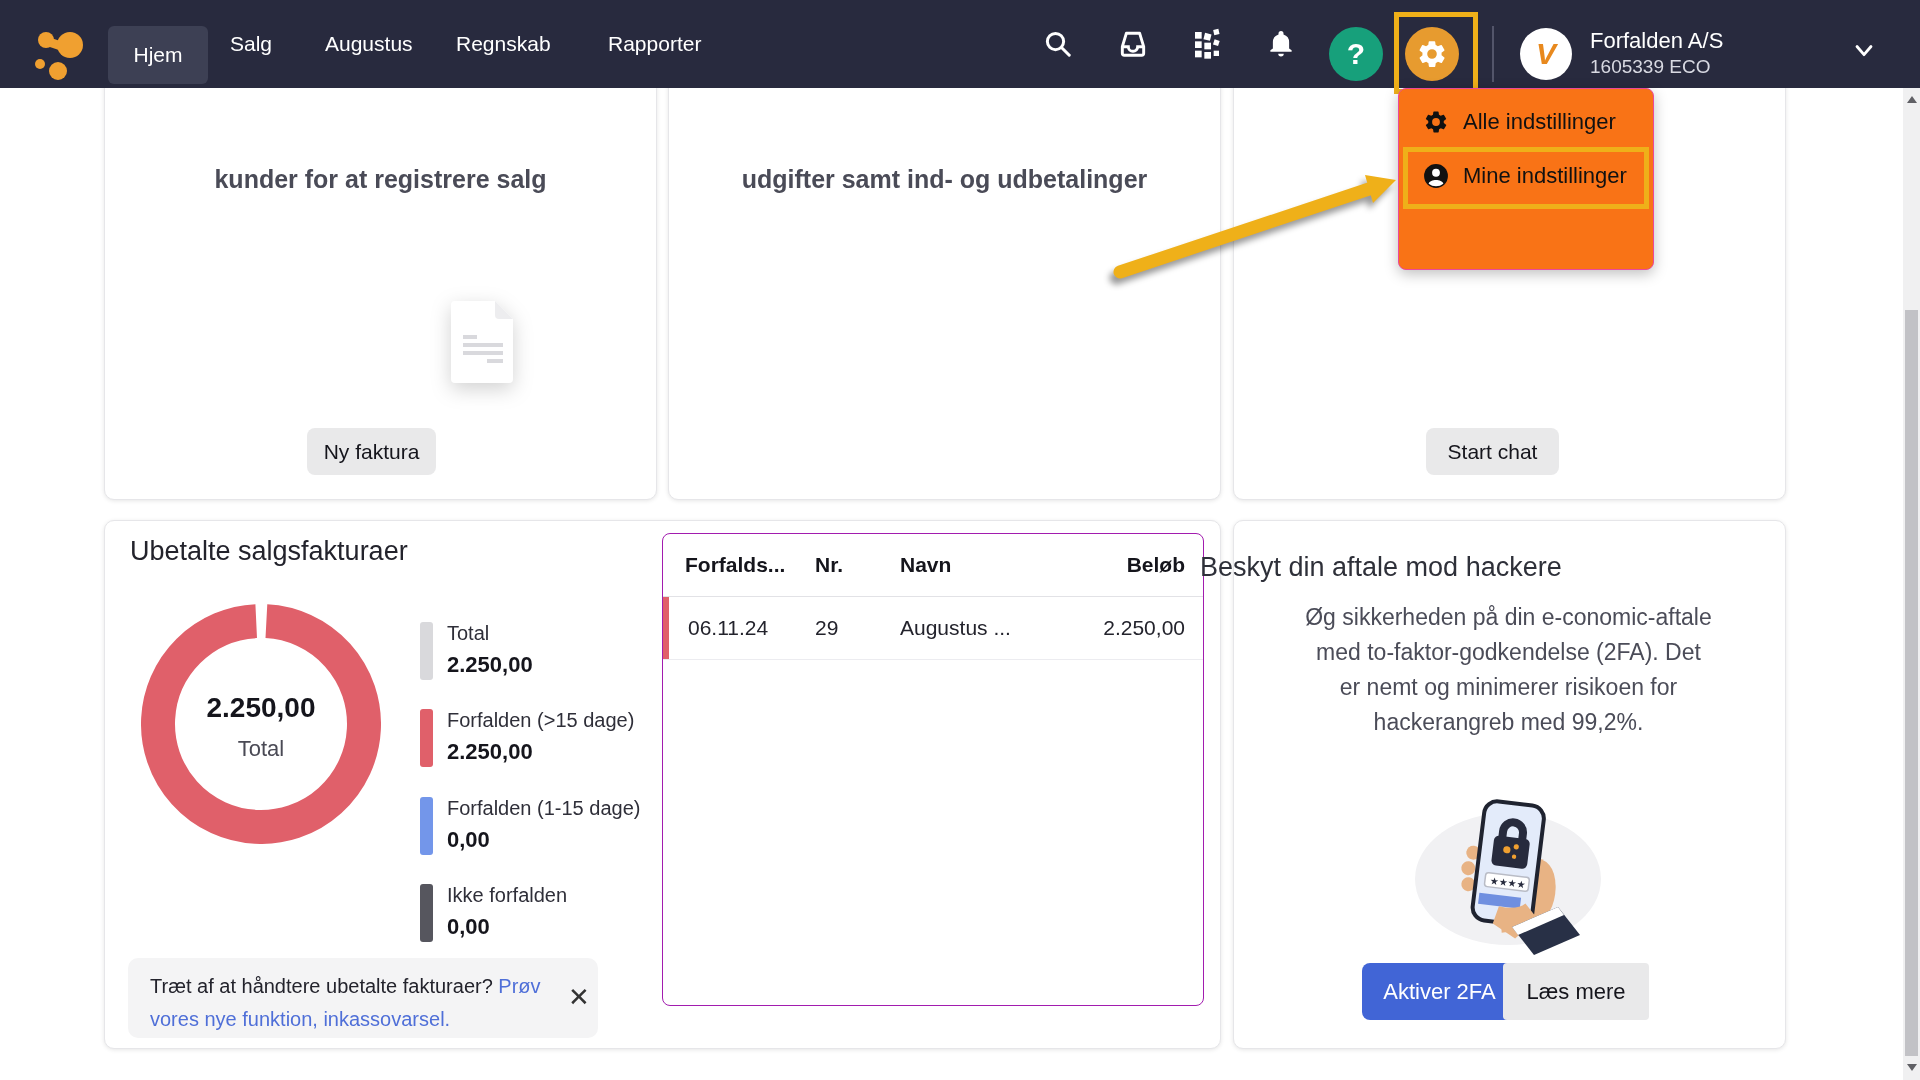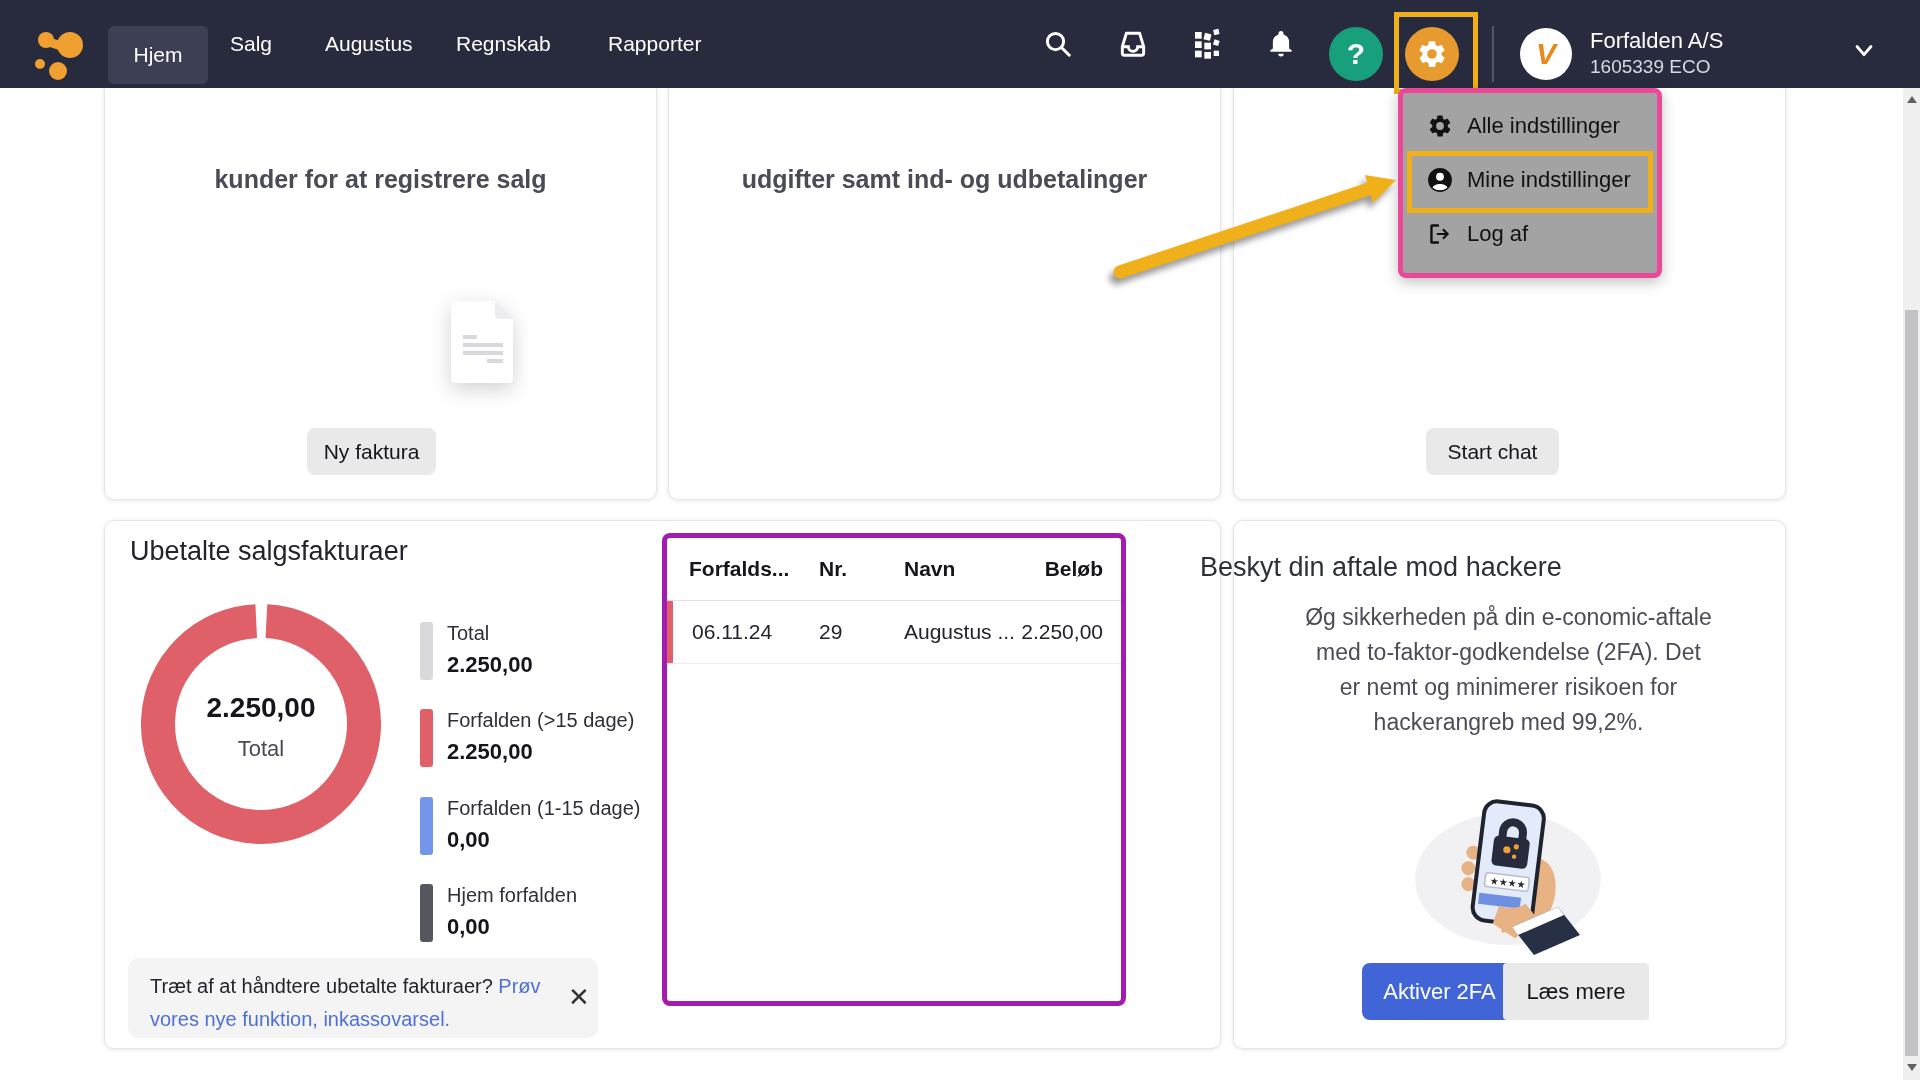--- a/index.html
+++ b/index.html
@@ -15,21 +15,21 @@
   #help-circle{background:#17a07b;color:#fff;font-size:30px;font-weight:bold;}
   #gear-circle{background:#e79b2f;}
   #gear-gold-box{left:1394px;top:12px;width:74px;height:72px;border:5px solid #efb019;z-index:60;}
   #nav-divider{left:1492px;top:26px;width:2px;height:56px;background:#53556a;}
   #v-avatar{left:1520px;top:28px;width:52px;height:52px;border-radius:50%;background:#fff;display:flex;align-items:center;justify-content:center;color:#e8891e;font-weight:bold;font-size:30px;font-style:italic;}
   #company-name{left:1590px;top:28px;color:#fff;font-size:22px;}
   #company-number{left:1590px;top:56px;color:#d8d9e2;font-size:19px;}
   #nav-chevron{left:1850px;top:36px;}
 
   
-  #settings-menu{left:1398px;top:88px;width:254px;height:180px;background:#a3a3a3;border:5px solid #ec4899;border-radius:8px;box-shadow:0 4px 14px rgba(0,0,0,.25);z-index:100;}
+  #settings-menu{left:1398px;top:88px;width:254px;height:180px;background:#f97316;border:1px solid #ec4899;border-radius:8px;box-shadow:0 4px 14px rgba(0,0,0,.25);z-index:100;}
   .menuitem{position:absolute;left:8px;width:238px;height:54px;display:flex;align-items:center;gap:14px;padding-left:16px;box-sizing:border-box;color:#111;font-size:22px;cursor:pointer;}
   #menu-gold-box{position:absolute;left:4px;top:58px;width:236px;height:52px;border:5px solid #efb019;z-index:5;}
 
   
   .card{background:#fff;border:1px solid #e6e6e9;border-radius:10px;box-shadow:0 1px 4px rgba(0,0,0,.10);}
   .cardsub{position:absolute;top:104px;left:0;width:100%;text-align:center;color:#4a4b57;font-size:25px;font-weight:bold;}
   .graybtn{position:absolute;background:#e9e9ea;border-radius:8px;display:flex;align-items:center;justify-content:center;color:#15151c;font-size:21px;cursor:pointer;}
 
   
   #unpaid-title{left:130px;top:536px;font-size:27px;font-weight:500;color:#23232c;}
@@ -38,21 +38,21 @@
   .legvalue{position:absolute;left:447px;font-size:22px;font-weight:bold;color:#15151c;}
   #donut-value{left:161px;top:692px;width:200px;text-align:center;font-size:28px;font-weight:bold;color:#15151c;}
   #donut-label{left:161px;top:736px;width:200px;text-align:center;font-size:22px;color:#4a4a55;}
 
   #banner{left:128px;top:958px;width:470px;height:80px;background:#f4f4f5;border-radius:10px;}
   #banner-text{position:absolute;left:22px;top:12px;width:400px;font-size:20px;line-height:33px;color:#23232c;}
   #banner a{color:#4f6fd8;text-decoration:none;}
   #banner-close{position:absolute;left:440px;top:24px;font-size:26px;color:#333;cursor:pointer;}
 
   
-  #invoice-table{left:662px;top:533px;width:464px;height:473px;background:#fff;border:5px solid #a21caf;border-radius:8px;box-sizing:border-box;}
+  #invoice-table{left:662px;top:533px;width:542px;height:473px;background:#fff;border:1px solid #a21caf;border-radius:8px;box-sizing:border-box;}
   .th{position:absolute;top:0;height:62px;display:flex;align-items:center;font-weight:bold;font-size:21px;color:#15151c;}
   #table-headline{position:absolute;left:0;top:62px;width:100%;height:1px;background:#e2e2e6;}
   #table-row{position:absolute;left:0;top:63px;width:100%;height:62px;border-bottom:1px solid #ececf0;}
   .td{position:absolute;top:0;height:62px;display:flex;align-items:center;font-size:21px;color:#23232c;}
   #row-stripe{position:absolute;left:0;top:0;width:6px;height:62px;}
 
   
   #twofa-title{left:1200px;top:552px;width:447px;text-align:left;font-size:27px;color:#2e3039;}
   .twofa-line{position:absolute;left:1233px;width:551px;text-align:center;font-size:23px;color:#4b4c58;}
   #btn-2fa{left:1335px;top:963px;width:155px;height:57px;border-radius:8px;display:flex;align-items:center;justify-content:center;color:#fff;font-size:22px;cursor:pointer;margin-left:27px;}
@@ -117,21 +117,21 @@
 
   <div class="legbar abs" style="top: 709px; background: rgb(224, 96, 106);"></div>
   <div class="leglabel abs" style="top:709px;">Forfalden (&gt;15 dage)</div>
   <div class="legvalue abs" style="top:739px;">2.250,00</div>
 
   <div class="legbar abs" style="top: 797px; background: rgb(115, 150, 234);"></div>
   <div class="leglabel abs" style="top:797px;">Forfalden (1-15 dage)</div>
   <div class="legvalue abs" style="top:827px;">0,00</div>
 
   <div class="legbar abs" style="top: 884px; background: rgb(86, 86, 94);"></div>
-  <div class="leglabel abs" style="top:884px;">Hjem forfalden</div>
+  <div class="leglabel abs" style="top:884px;">Ikke forfalden</div>
   <div class="legvalue abs" style="top:914px;">0,00</div>
 
   <div class="abs" id="banner">
     <div id="banner-text"><span>Træt af at håndtere ubetalte fakturaer? </span><a href="#">Prøv vores nye funktion, inkassovarsel.</a></div>
     <div id="banner-close">✕</div>
   </div>
 
   <div class="abs" id="invoice-table">
     <div class="th" style="left:22px;">Forfalds...</div>
     <div class="th" style="left:152px;">Nr.</div>
@@ -253,27 +253,20 @@
       <span>Alle indstillinger</span>
     </div>
     <div class="menuitem" style="top:60px;">
       <svg width="26" height="26" viewBox="0 0 24 24">
           <circle cx="12" cy="12" r="11" fill="#111"></circle>
           <circle cx="12" cy="9" r="3.6" fill="#fff"></circle>
           <path d="M5.2 19.2 c1.4 -4.6 12.2 -4.6 13.6 0 a11 11 0 0 1 -13.6 0 Z" fill="#fff"></path>
         </svg>
       <span>Mine indstillinger</span>
     </div>
-    <div class="menuitem" style="top:114px;">
-      <svg width="26" height="26" viewBox="0 0 24 24" fill="#111">
-          <path d="M11 3 H4.5 A1.5 1.5 0 0 0 3 4.5 v15 A1.5 1.5 0 0 0 4.5 21 H11 v-2.2 H5.2 V5.2 H11 Z"></path>
-          <path d="M15.4 7 L14 8.4 L16.6 11 H9 v2 h7.6 L14 15.6 L15.4 17 L20.4 12 Z"></path>
-        </svg>
-      <span>Log af</span>
-    </div>
     <div id="menu-gold-box"></div>
   </div>
 
   <svg class="abs" style="left:1090px;top:150px;filter:drop-shadow(-4px 6px 3px rgba(0,0,0,.40));z-index:110;" width="330" height="150" viewBox="0 0 330 150">
     <line x1="30" y1="122" x2="279" y2="39" stroke="#efb019" stroke-width="13" stroke-linecap="round"></line>
     <polygon points="306,30 283,53 275,25" fill="#efb019"></polygon>
   </svg>
 
   <div class="abs" id="scrollbar">
     <div class="sb-arrow" id="sb-up"></div>

